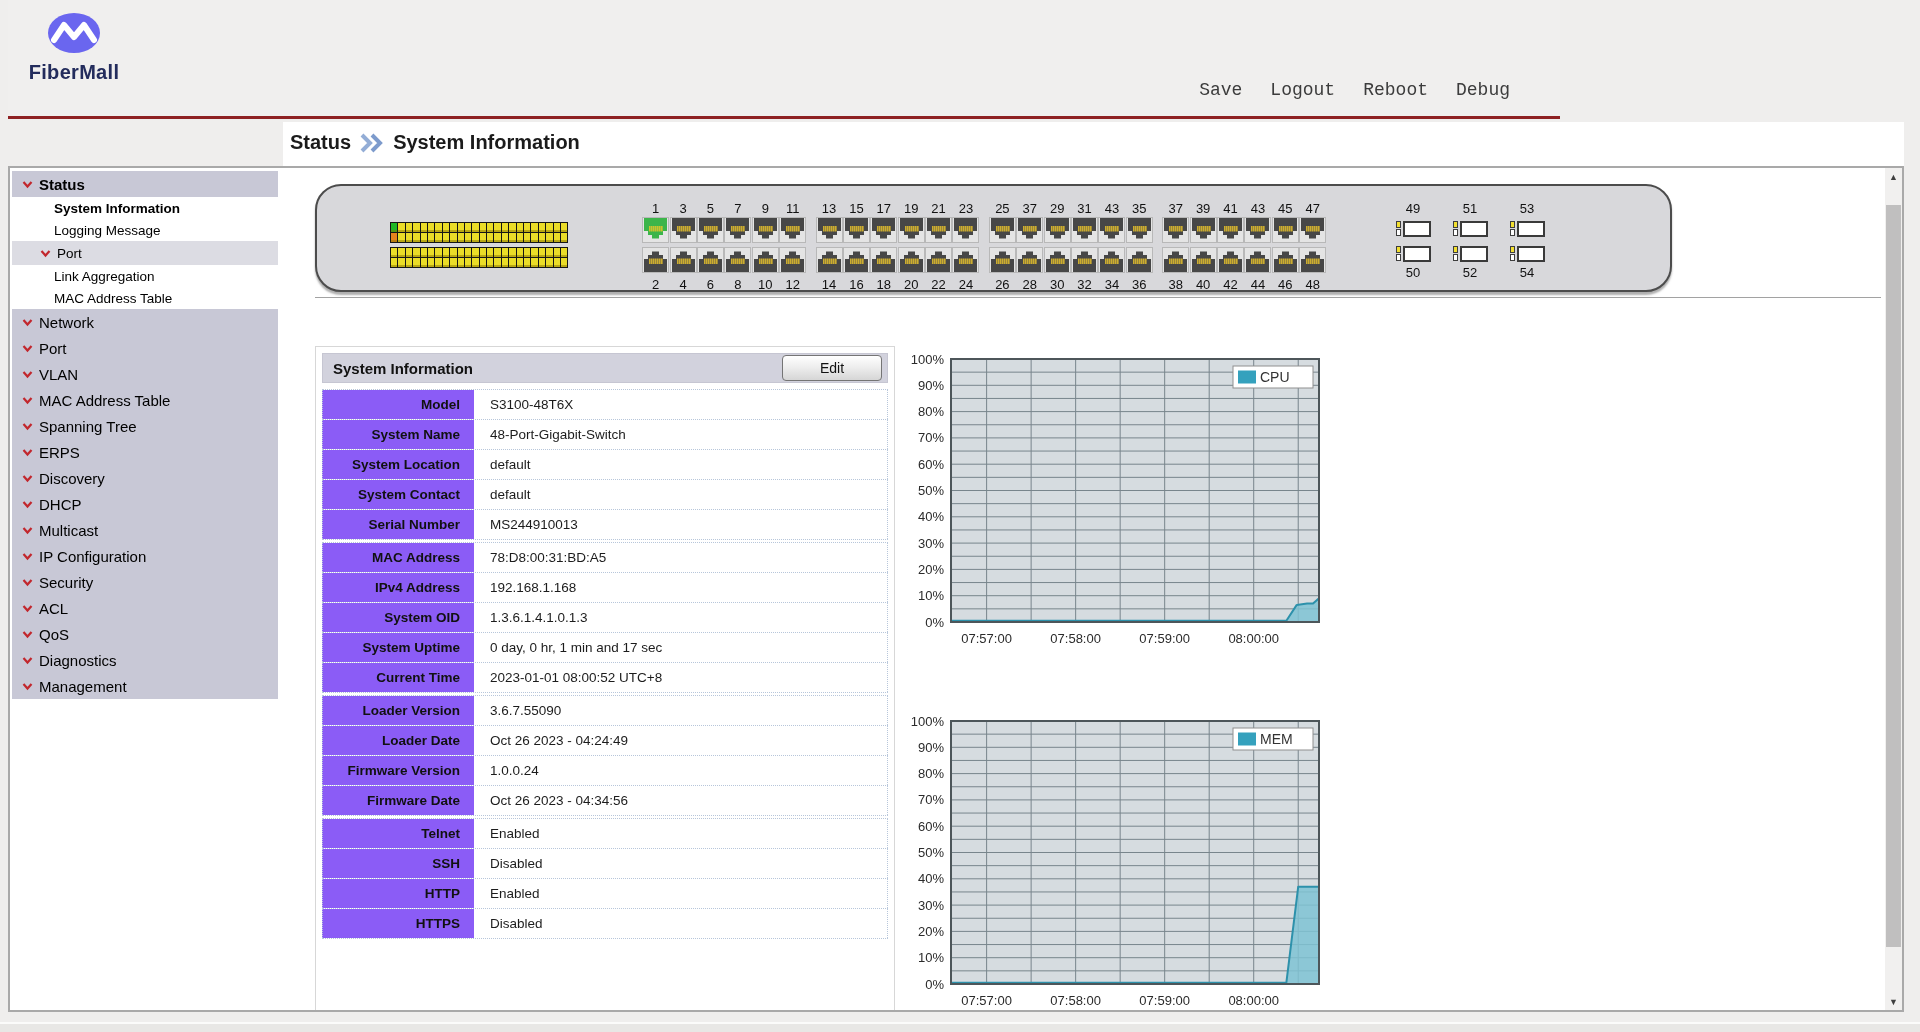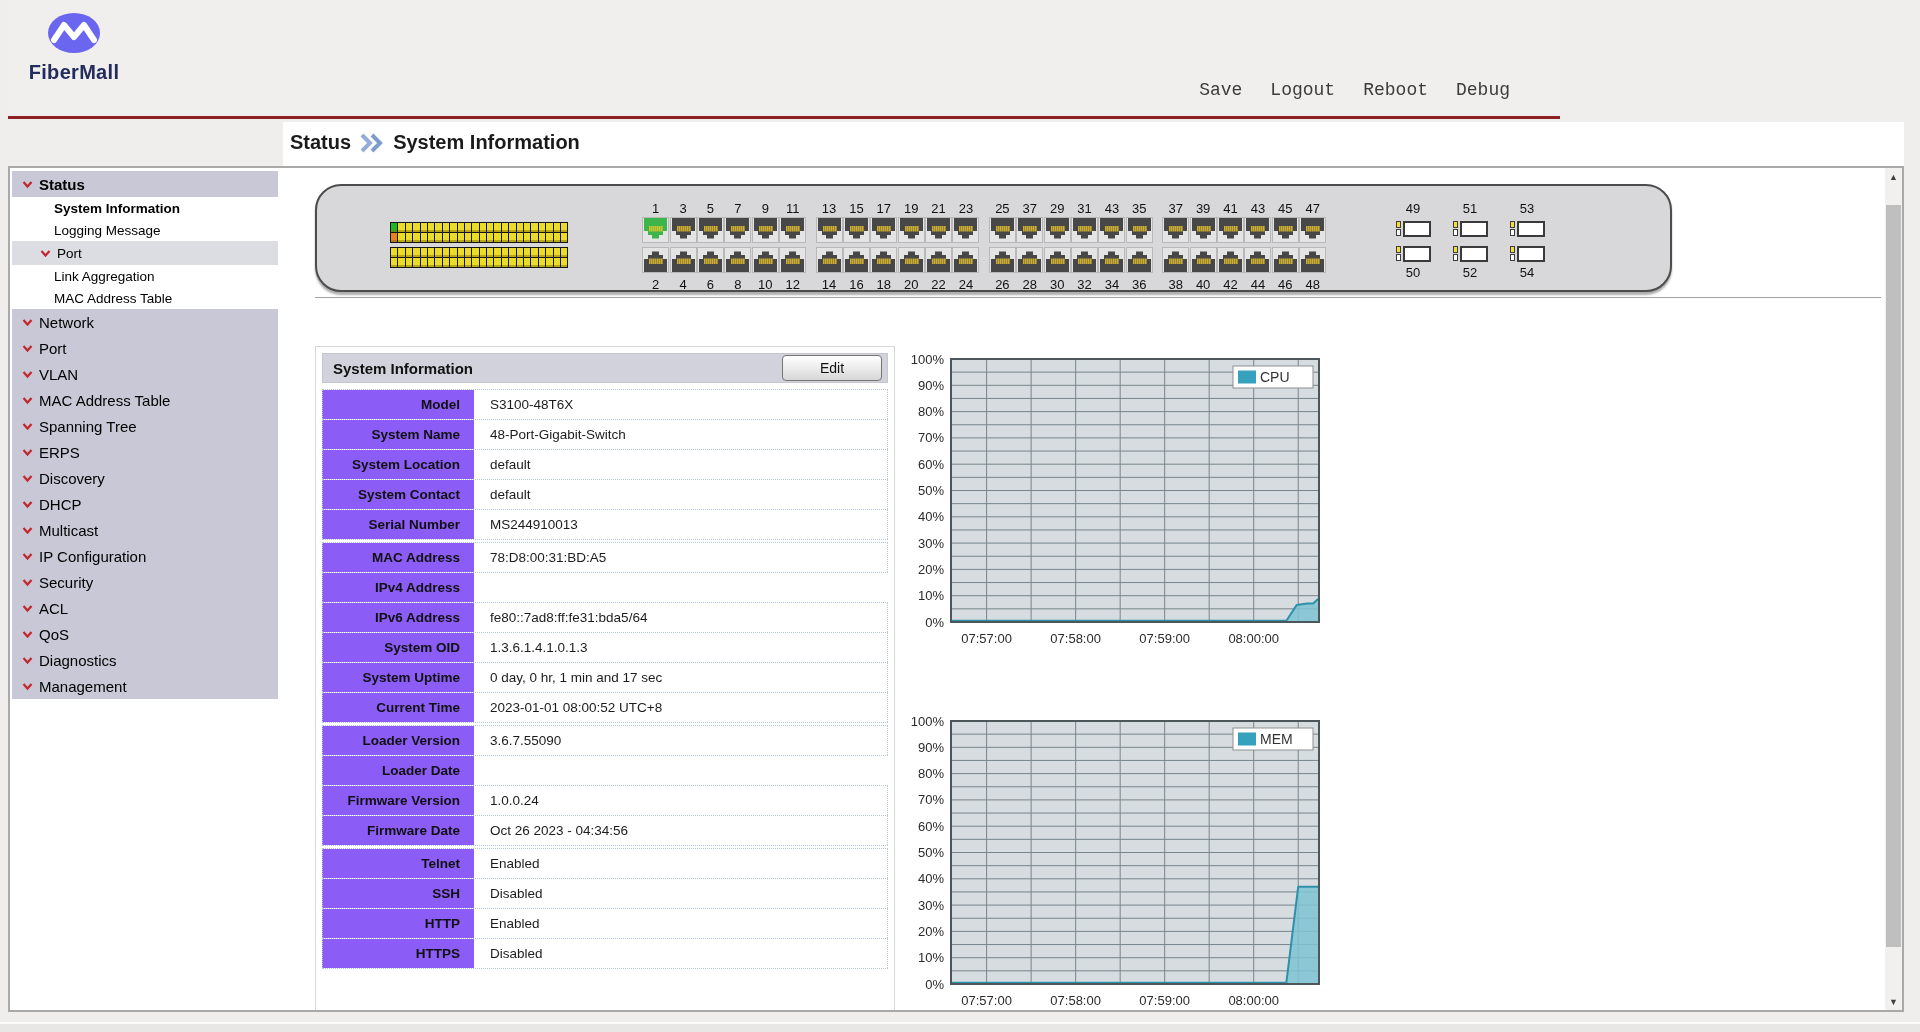--- a/index.html
+++ b/index.html
@@ -1077,24 +1077,21 @@
             <div class="sival">MS244910013</div>
           </div>
         </div>
         <div class="sigroup">
           <div class="sirow">
             <div class="silbl">MAC Address</div>
             <div class="sival">78:D8:00:31:BD:A5</div>
           </div>
           <div class="sirow">
             <div class="silbl">IPv4 Address</div>
-          </div>
-          <div class="sirow">
-            <div class="silbl">IPv6 Address</div>
-            <div class="sival">fe80::7ad8:ff:fe31:bda5/64</div>
+            <div class="sival">192.168.1.168</div>
           </div>
           <div class="sirow">
             <div class="silbl">System OID</div>
             <div class="sival">1.3.6.1.4.1.0.1.3</div>
           </div>
           <div class="sirow">
             <div class="silbl">System Uptime</div>
             <div class="sival">0 day, 0 hr, 1 min and 17 sec</div>
           </div>
           <div class="sirow">
@@ -1102,20 +1099,21 @@
             <div class="sival">2023-01-01 08:00:52 UTC+8</div>
           </div>
         </div>
         <div class="sigroup">
           <div class="sirow">
             <div class="silbl">Loader Version</div>
             <div class="sival">3.6.7.55090</div>
           </div>
           <div class="sirow">
             <div class="silbl">Loader Date</div>
+            <div class="sival">Oct 26 2023 - 04:24:49</div>
           </div>
           <div class="sirow">
             <div class="silbl">Firmware Version</div>
             <div class="sival">1.0.0.24</div>
           </div>
           <div class="sirow">
             <div class="silbl">Firmware Date</div>
             <div class="sival">Oct 26 2023 - 04:34:56</div>
           </div>
         </div>

